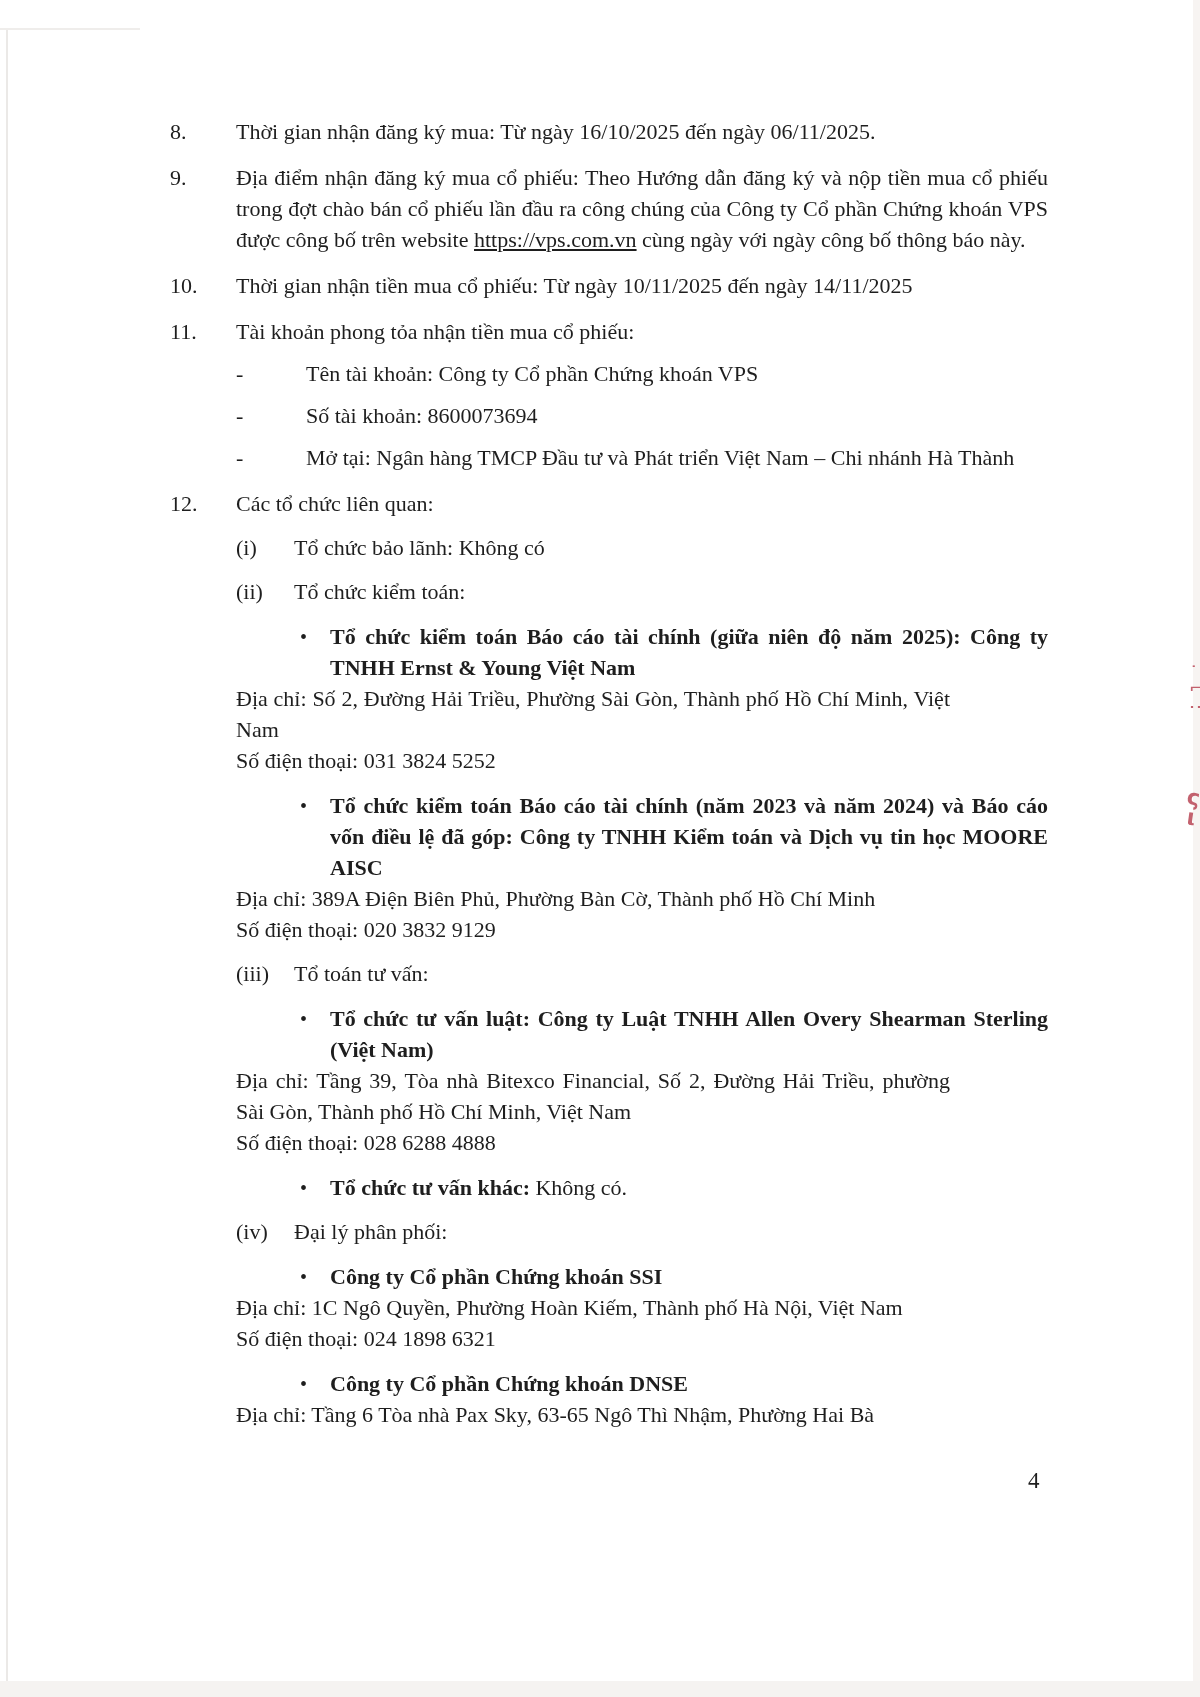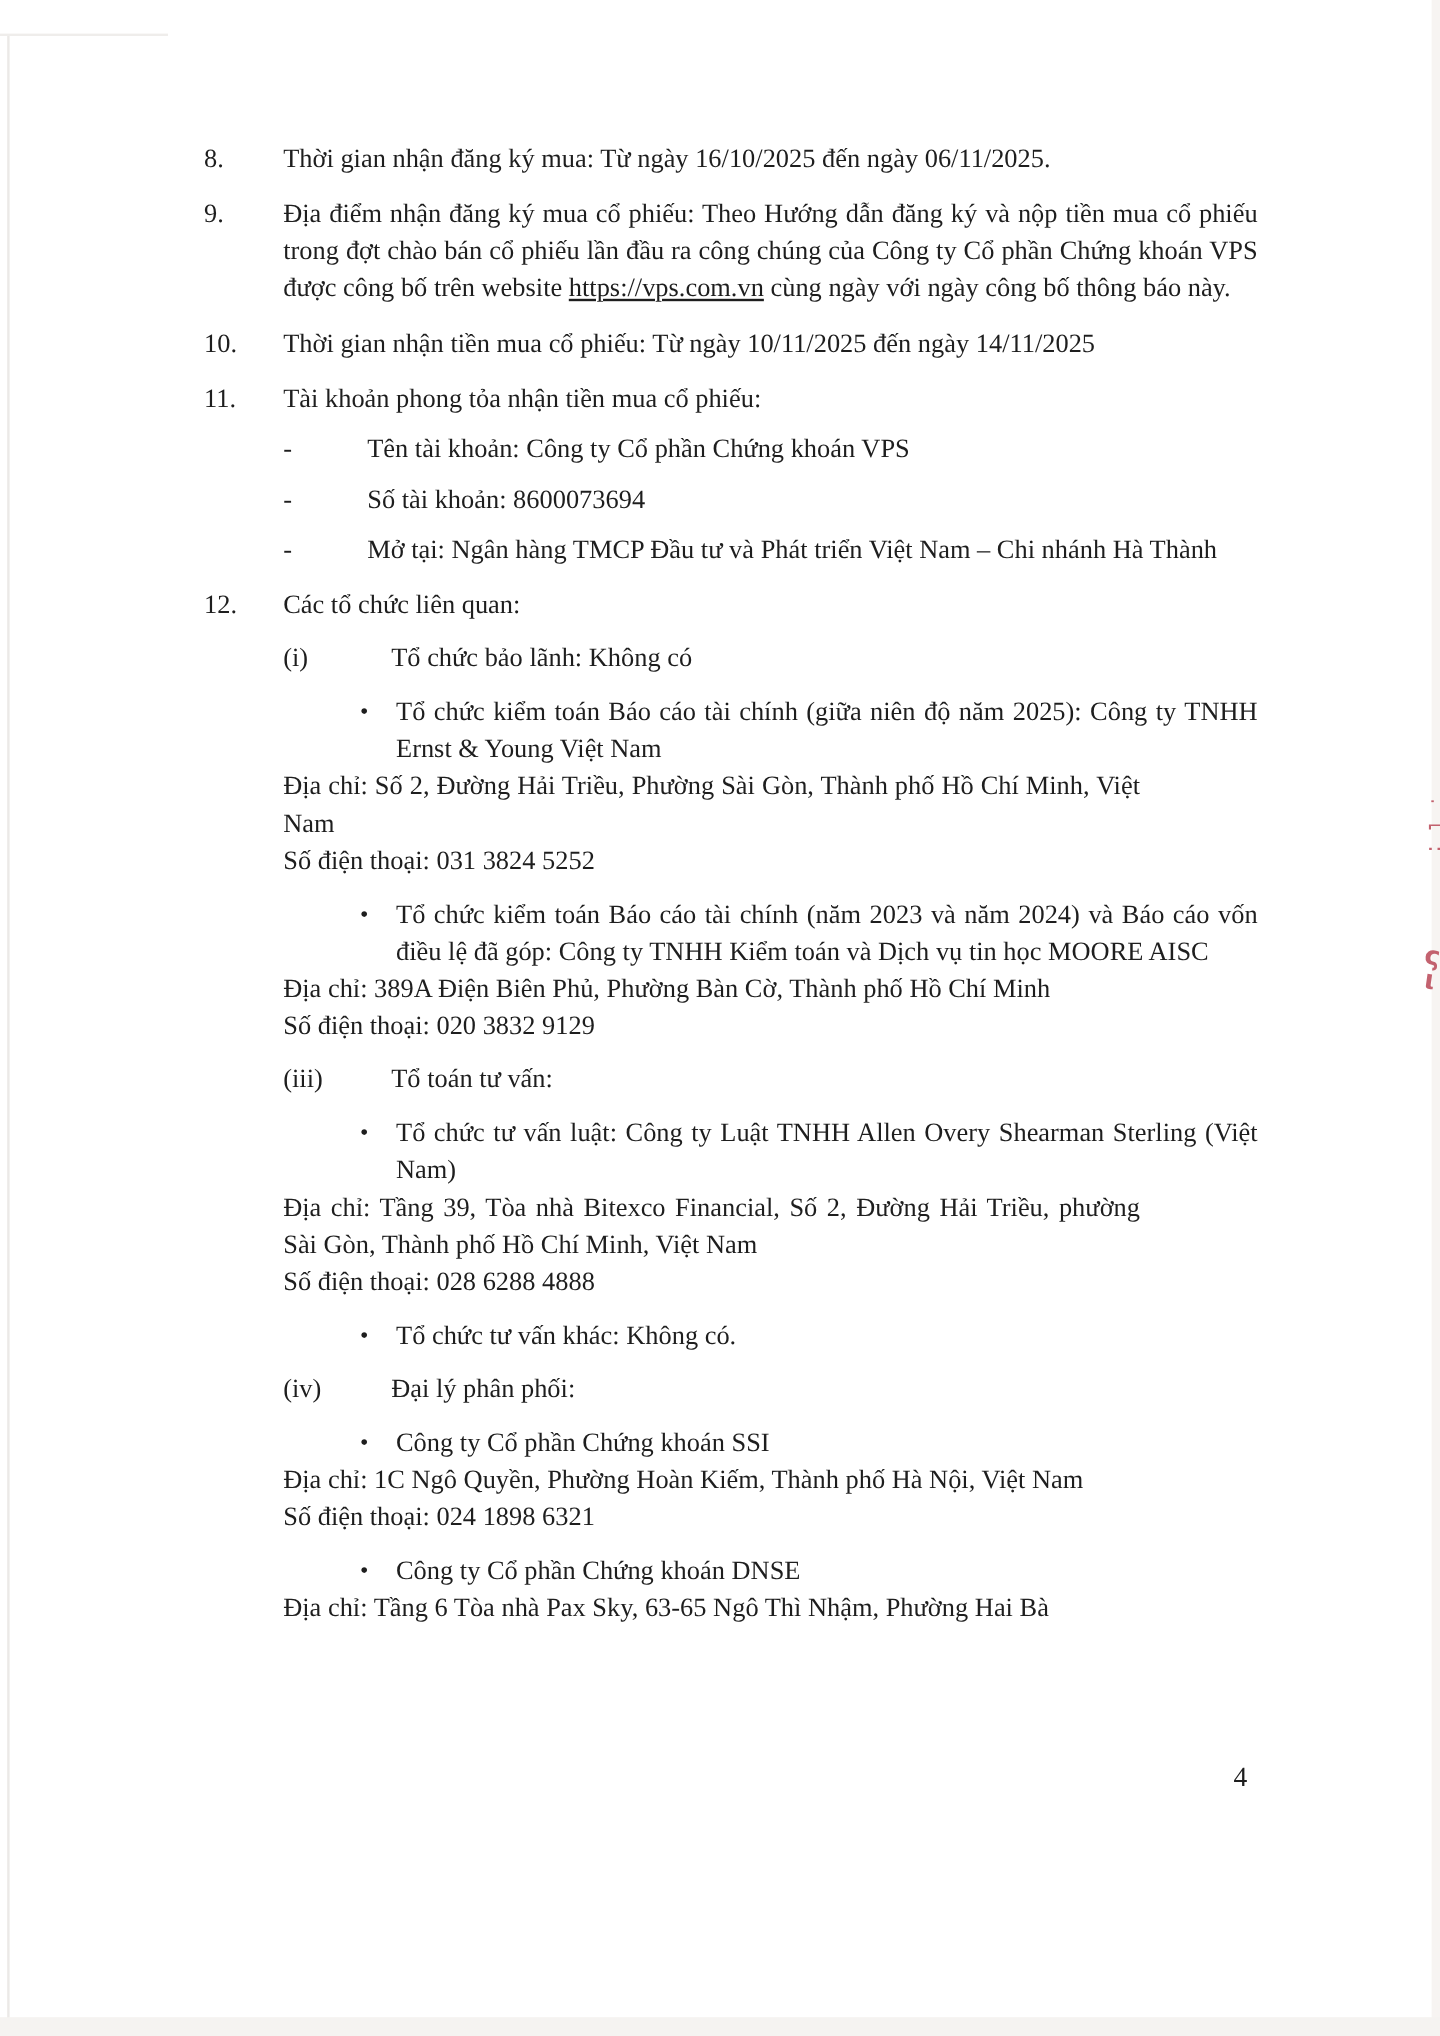--- a/index.html
+++ b/index.html
@@ -34,28 +34,28 @@
   .row { position: relative; margin-top: 15px; }
   .row:first-child { margin-top: 0; }
   .num { position: absolute; left: 0; top: 0; }
   .body { margin-left: 66px; width: 812px; }
   p.para { margin: 0; }
   .justify { text-align: justify; }
   .dash-row { position: relative; padding-left: 70px; margin-top: 11px; }
   .dash-marker { position: absolute; left: 0; top: 0; }
   .roman-row { position: relative; margin-top: 13px; }
   .roman-label { position: absolute; left: 0; top: 0; }
-  .roman-body { margin-left: 90px; }
+  .roman-body { margin-left: 58px; }
   .bullet-row { position: relative; padding-left: 94px; margin-top: 14px; }
   .bullet-marker {
     position: absolute; left: 64px; top: 1px;
     font-size: 20px;
   }
   .detail { margin-left: 94px; margin-top: 10px; width: 714px; }
-  strong { font-weight: normal; }
+  strong { font-weight: bold; }
   a.link { color: inherit; text-decoration: underline; }
   .page-number {
     position: absolute; left: 1028px; top: 1468px;
     font-size: 23px;
   }
   .red-mark {
     position: absolute;
     color: #b53c4c;
     font-family: "DejaVu Sans", sans-serif;
     opacity: 0.8;
@@ -132,20 +132,26 @@
     <div class="body">
       <p class="para">Các tổ chức liên quan:</p>
 
       <div class="roman-row">
         <span class="roman-label">(i)</span>
         <div class="roman-body">
           <p class="para">Tổ chức bảo lãnh: Không có</p>
         </div>
       </div>
 
+      <div class="roman-row">
+        <span class="roman-label">(ii)</span>
+        <div class="roman-body">
+          <p class="para">Tổ chức kiểm toán:</p>
+        </div>
+      </div>
 
       <div class="bullet-row">
         <span class="bullet-marker">•</span>
         <p class="para justify"><strong>Tổ chức kiểm toán Báo cáo tài chính (giữa niên độ năm 2025): Công ty TNHH Ernst &amp; Young Việt Nam</strong></p>
       </div>
       <p class="para detail justify">Địa chỉ: Số 2, Đường Hải Triều, Phường Sài Gòn, Thành phố Hồ Chí Minh, Việt Nam</p>
       <p class="para detail">Số điện thoại: 031 3824 5252</p>
 
       <div class="bullet-row">
         <span class="bullet-marker">•</span>

